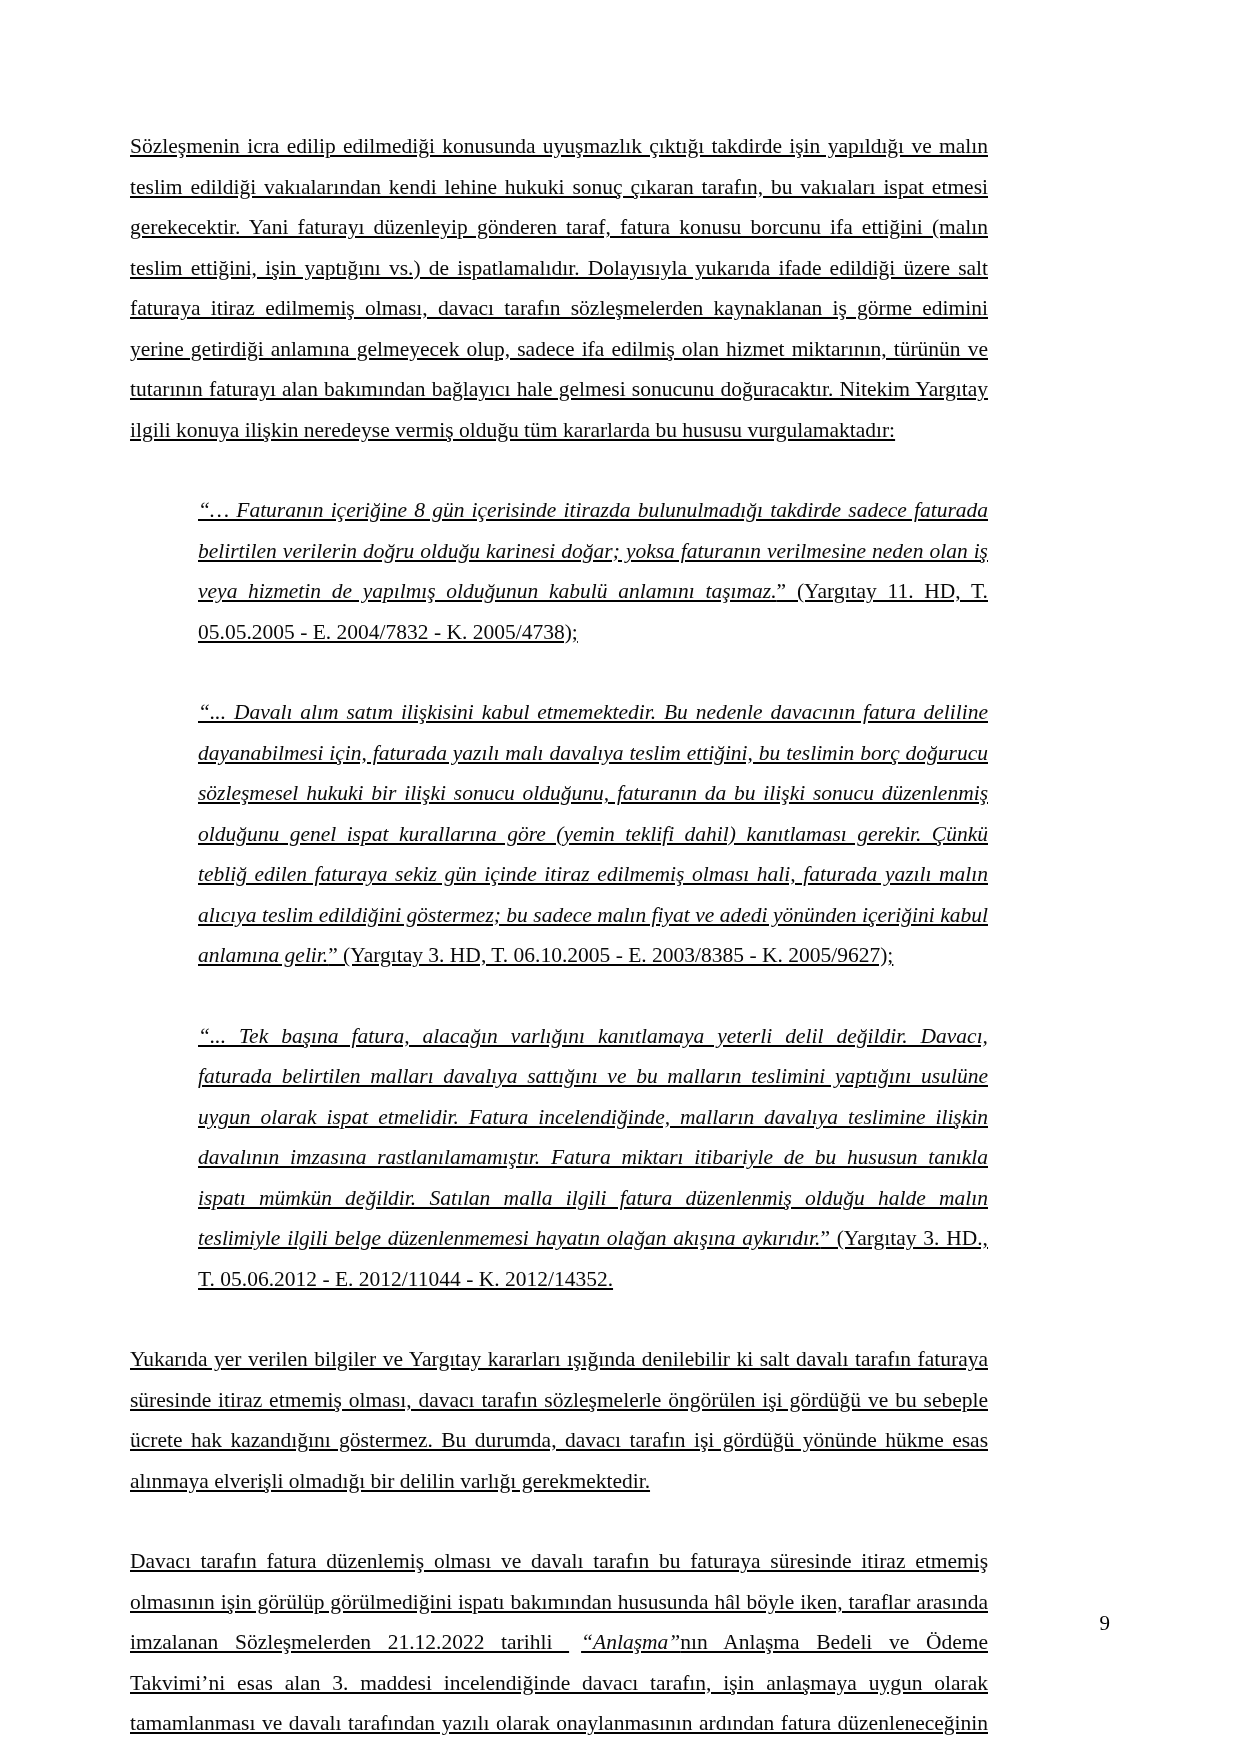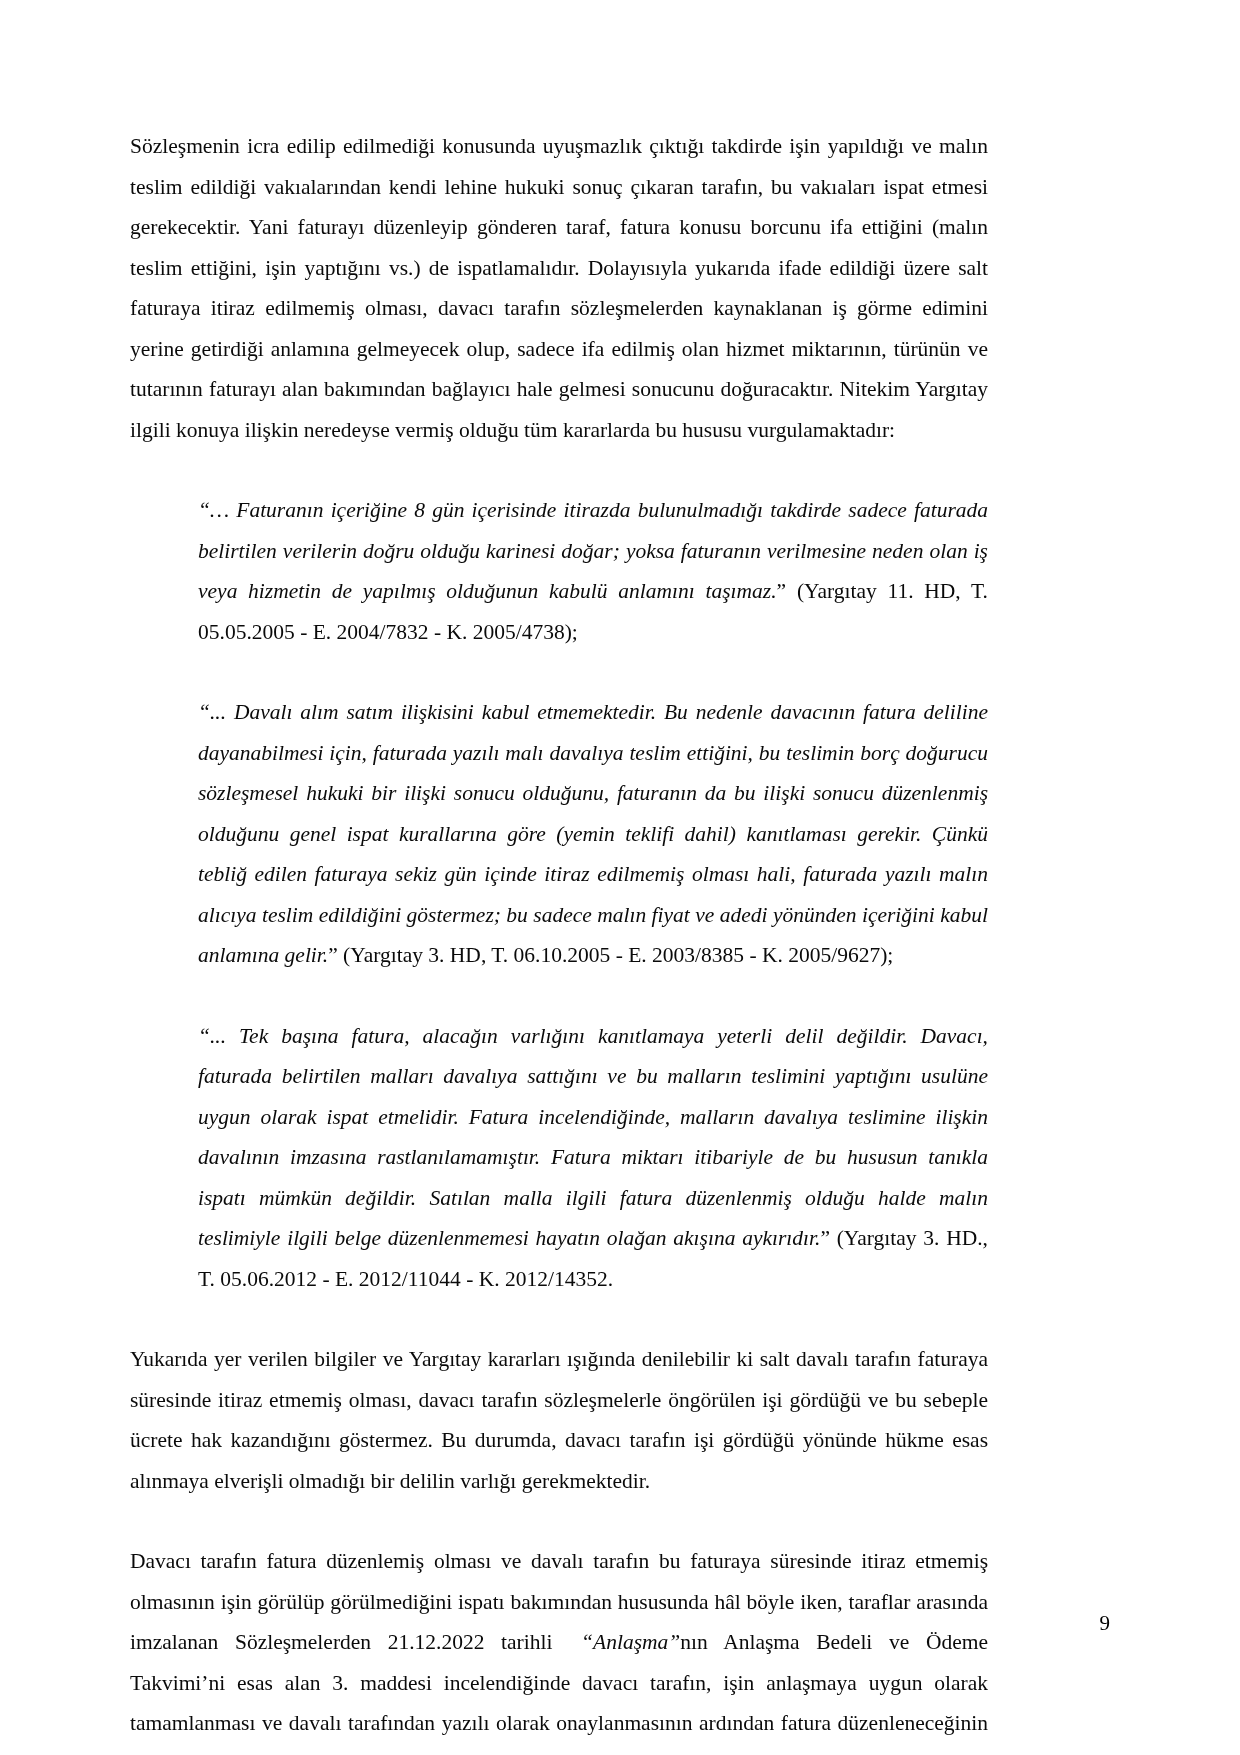--- a/index.html
+++ b/index.html
@@ -10,20 +10,21 @@
   .page {
     position: relative;
     width: 1240px;
     height: 1755px;
     background: #ffffff;
     margin: 0 auto;
     box-sizing: border-box;
     padding: 126px 252px 0 130px;
     font-family: "Liberation Serif", "DejaVu Serif", serif;
     color: #000000;
+    text-decoration: underline;
   }
   .body-col {
     width: 858px;
   }
   p {
     margin: 0;
     text-align: justify;
     font-size: 21.5px;
     line-height: 40.5px;
     color: #0a0a0a;

